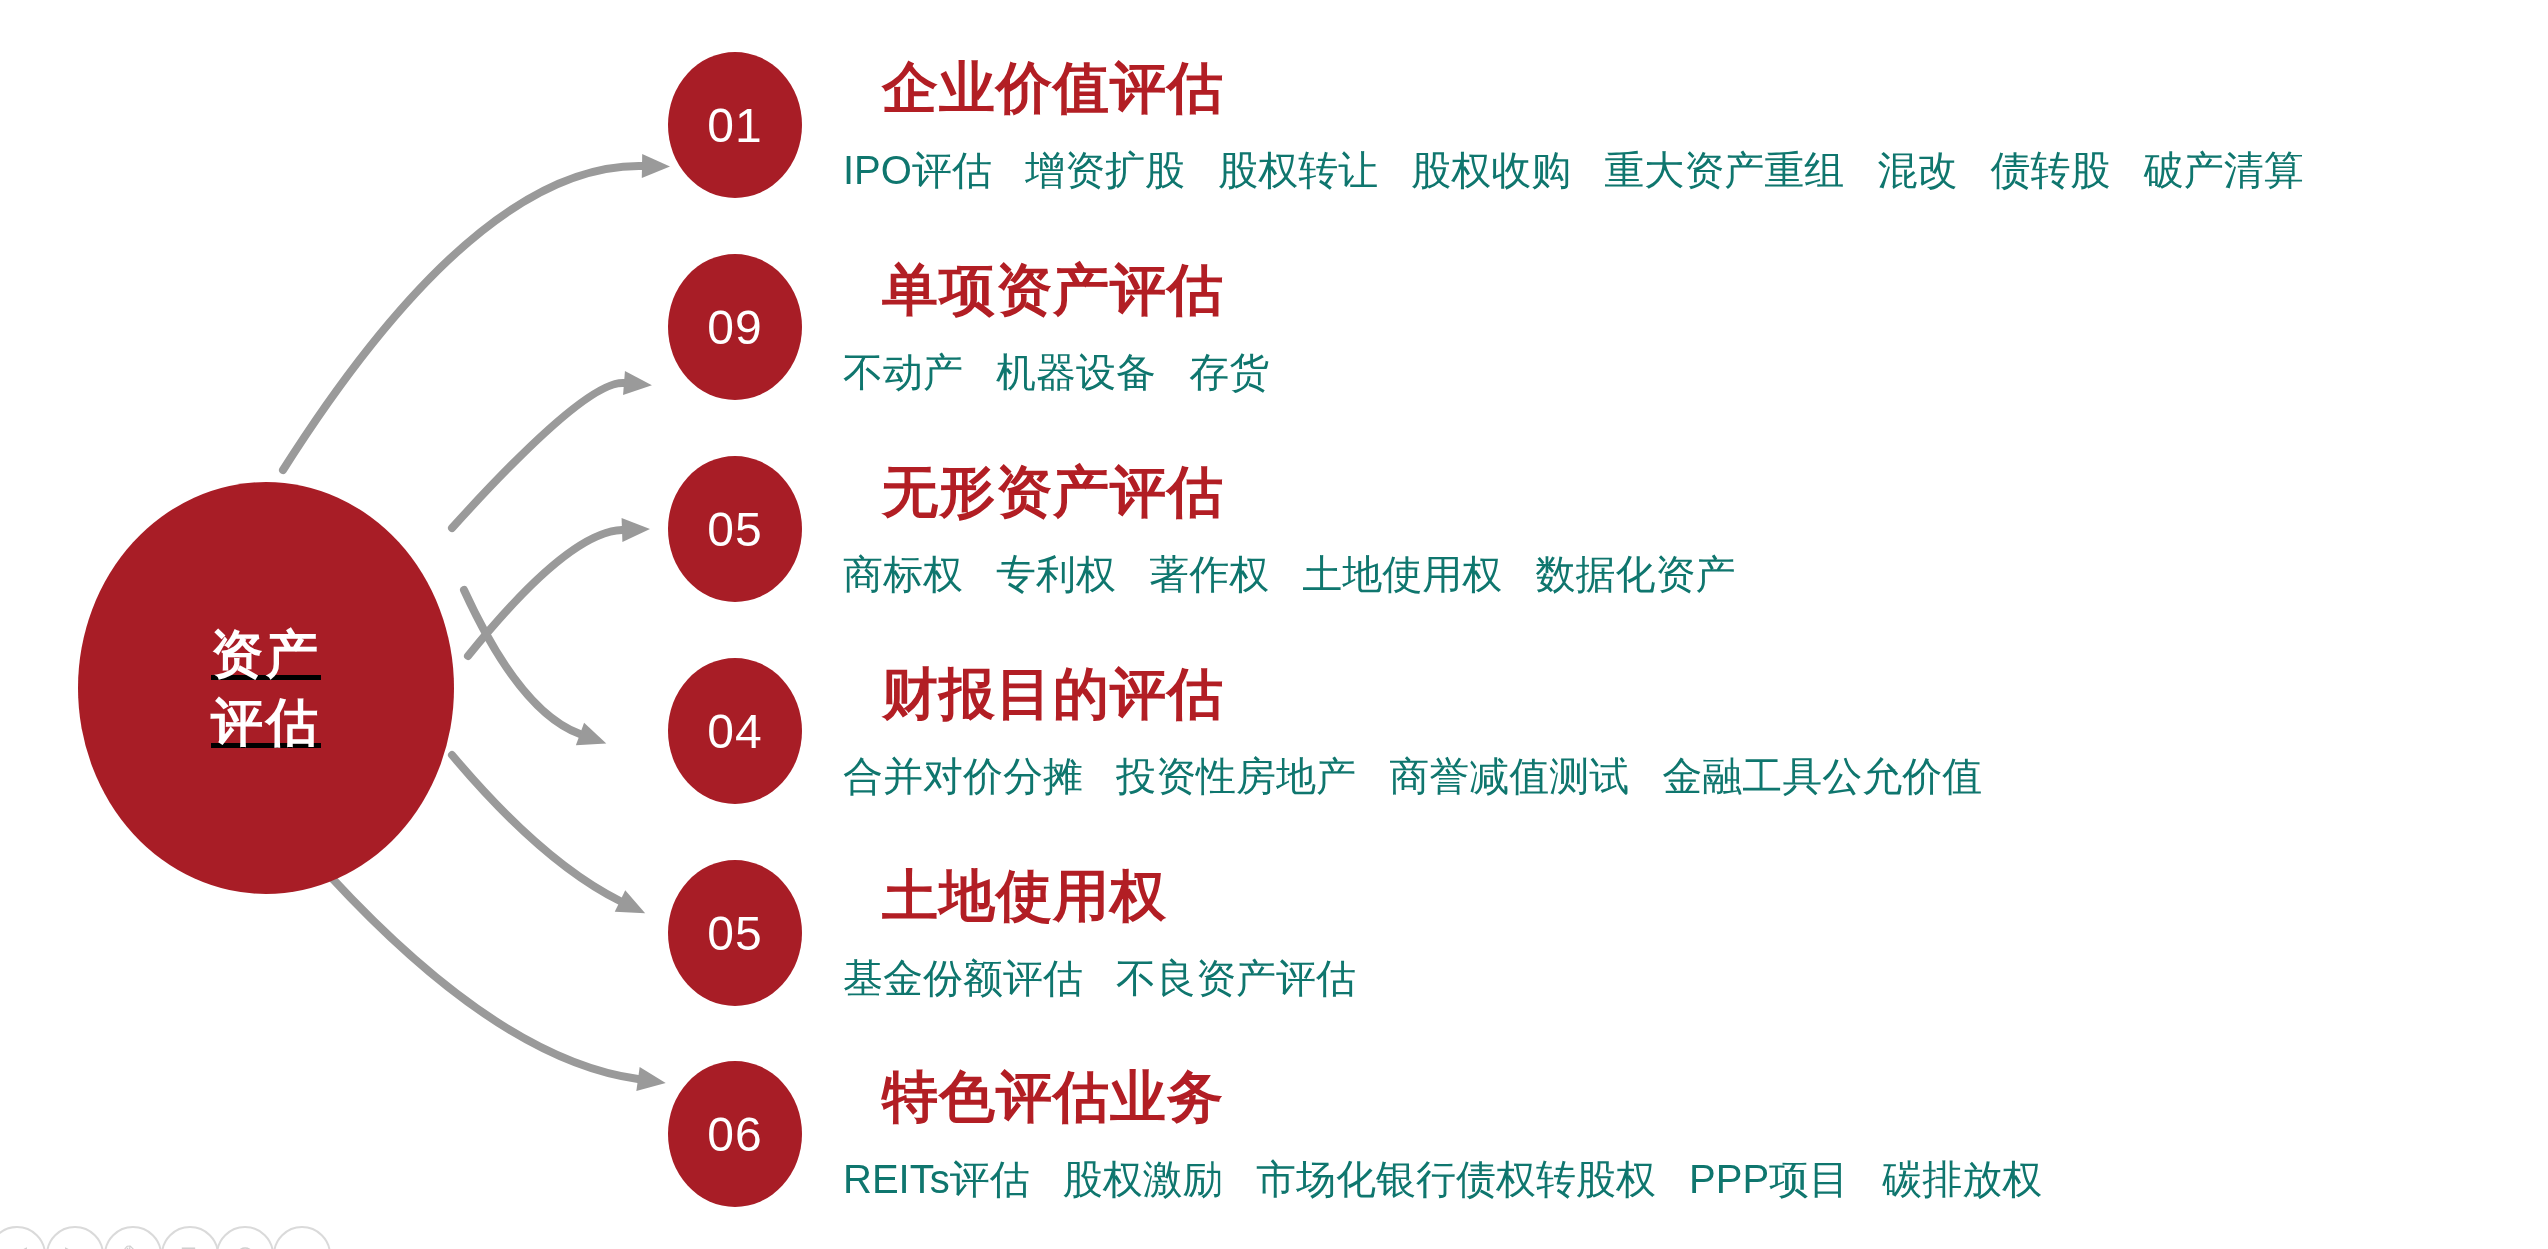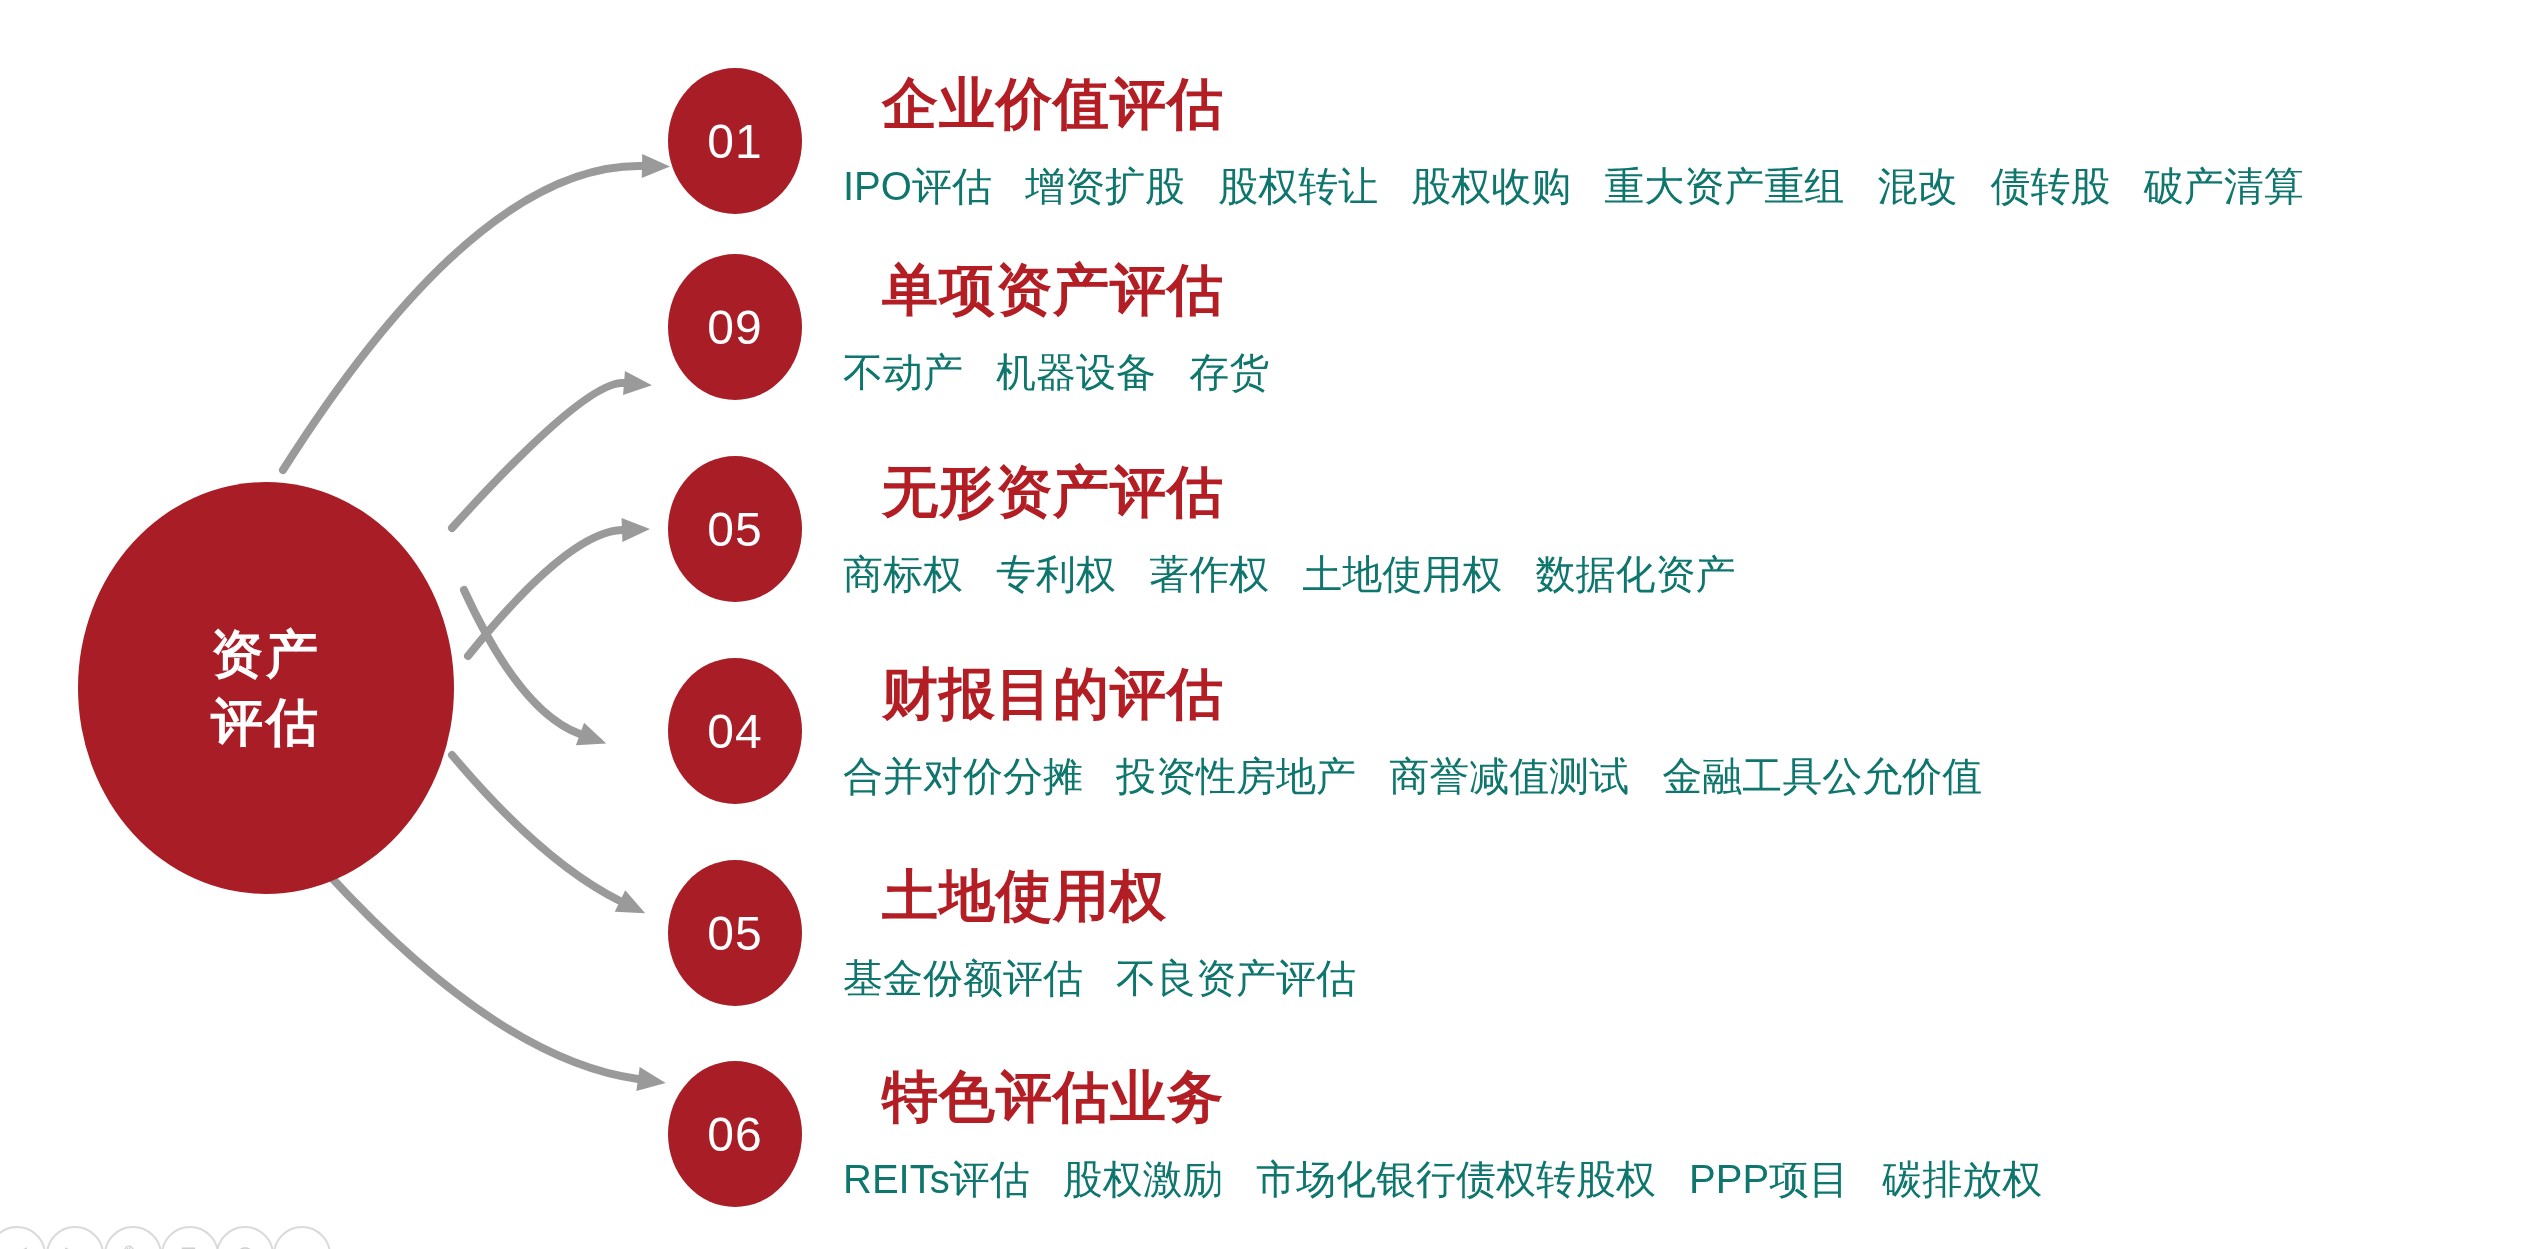--- a/index.html
+++ b/index.html
@@ -11,21 +11,21 @@
     font-family:"Liberation Sans", sans-serif;
   }
   
   .arrows{position:absolute;left:0;top:0;width:2548px;height:1249px;}
   .arrows path{fill:none;stroke:#9a9a9a;stroke-width:8;stroke-linecap:round;}
   .arrows polygon{fill:#9a9a9a;}
   
   .hub{
     position:absolute;left:78px;top:482px;width:376px;height:412px;
     background:#a81d26;border-radius:50%;
-    display:flex;flex-direction:column;align-items:center;justify-content:center;
+    display:flex;flex-direction:column;align-items:center;justify-content:center;text-decoration:underline;
   }
   .hub-line{
     color:#ffffff;font-size:52px;font-weight:700;line-height:68px;
     letter-spacing:3px;text-align:center;
   }
   
   .row{position:absolute;left:668px;height:146px;display:flex;align-items:flex-start;}
   .num-circle{
     width:134px;height:146px;border-radius:50%;background:#a81d26;flex:0 0 auto;
     display:flex;align-items:center;justify-content:center;
@@ -79,21 +79,21 @@
       <path d="M 330 876 Q 500 1060 638 1079"></path>
       <polygon points="0,-12 28,0 0,12" transform="translate(638,1079) rotate(8)"></polygon>
     </g>
   </svg>
 
   <div class="hub">
     <div class="hub-line">资产</div>
     <div class="hub-line">评估</div>
   </div>
 
-  <div class="row" style="top:68px">
+  <div class="row" style="top:52px">
     <div class="num-circle">
       <span class="num">01</span>
     </div>
     <div class="item-text">
       <div class="item-title">企业价值评估</div>
       <div class="item-desc">IPO评估 增资扩股 股权转让 股权收购 重大资产重组 混改 债转股 破产清算</div>
     </div>
   </div>
 
   <div class="row" style="top:254px">

